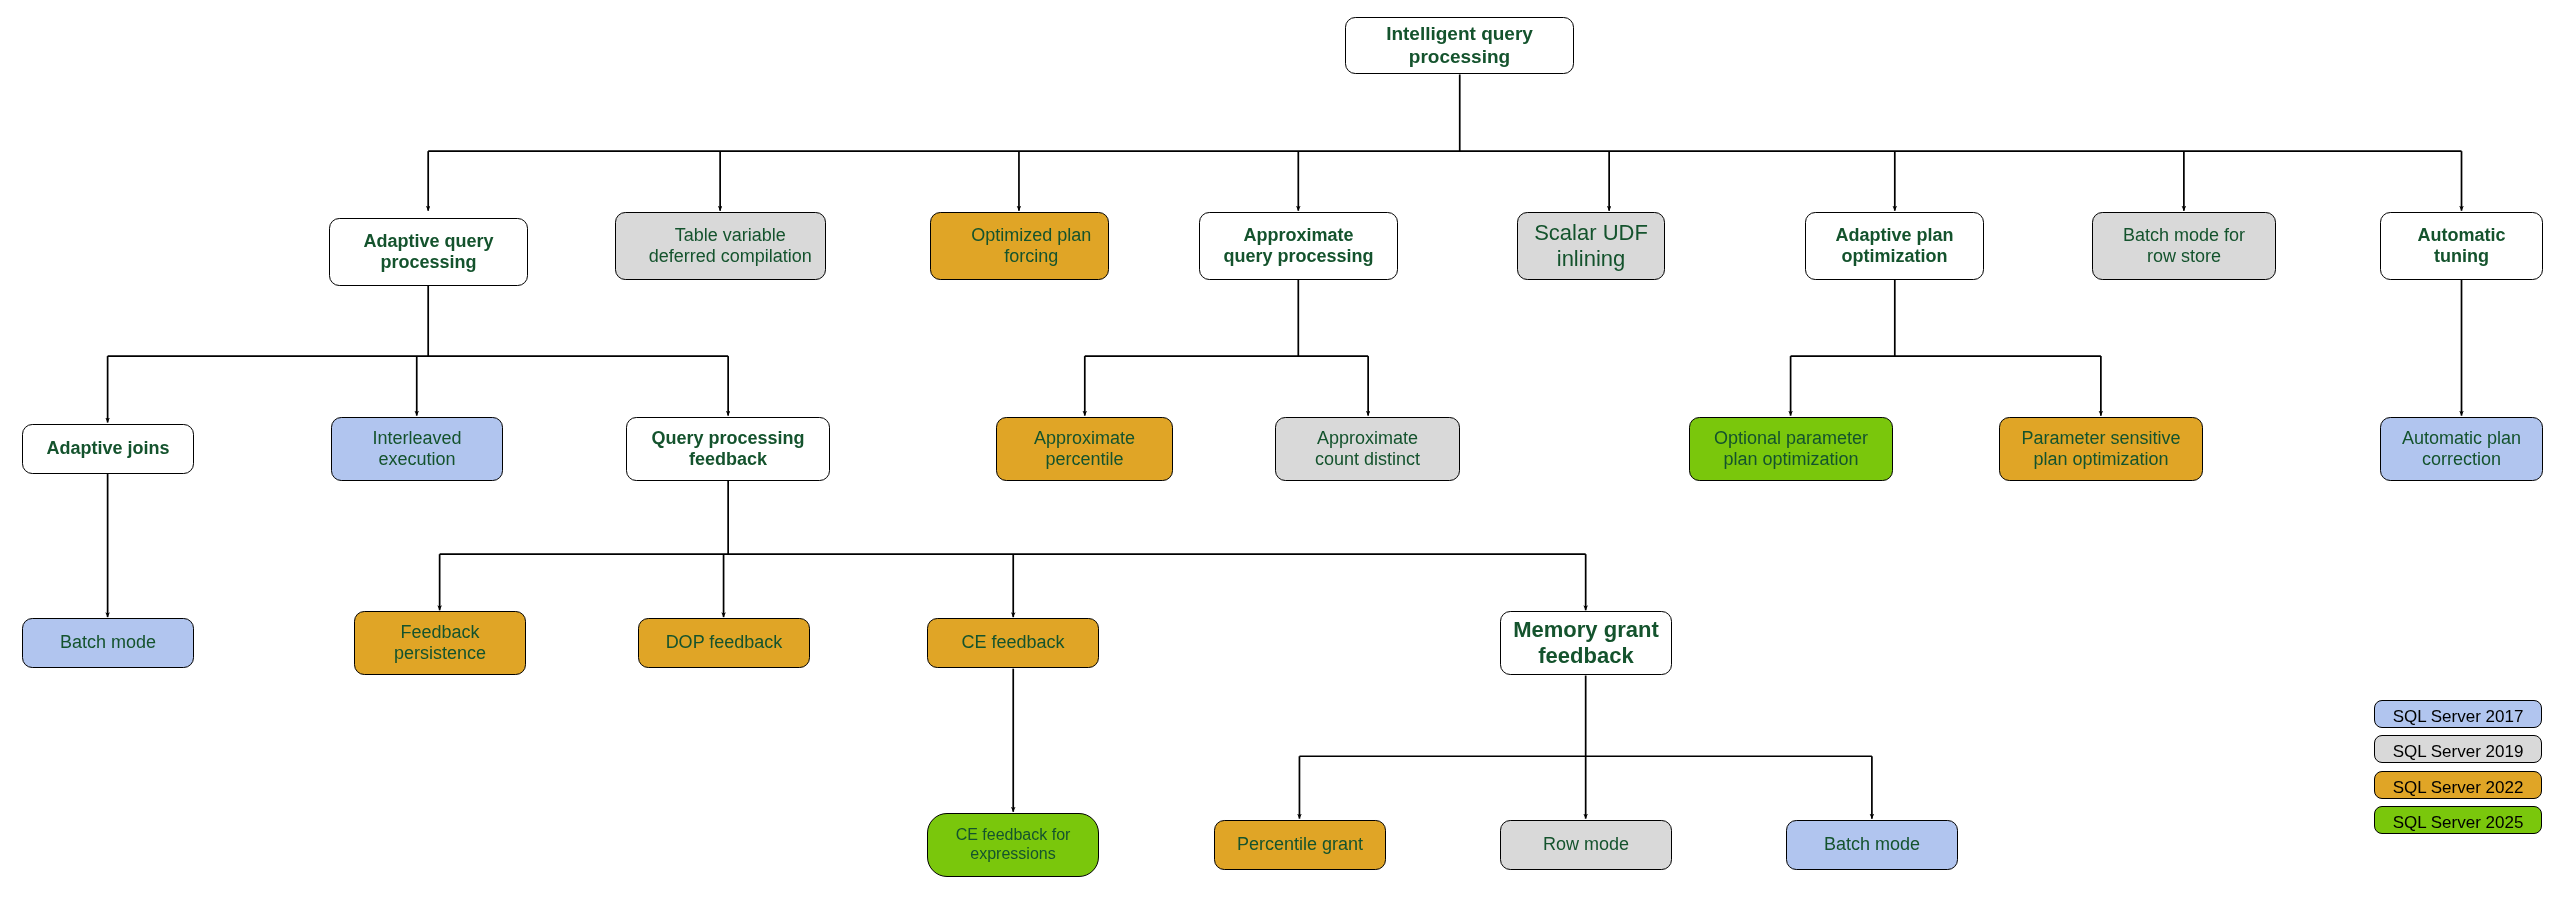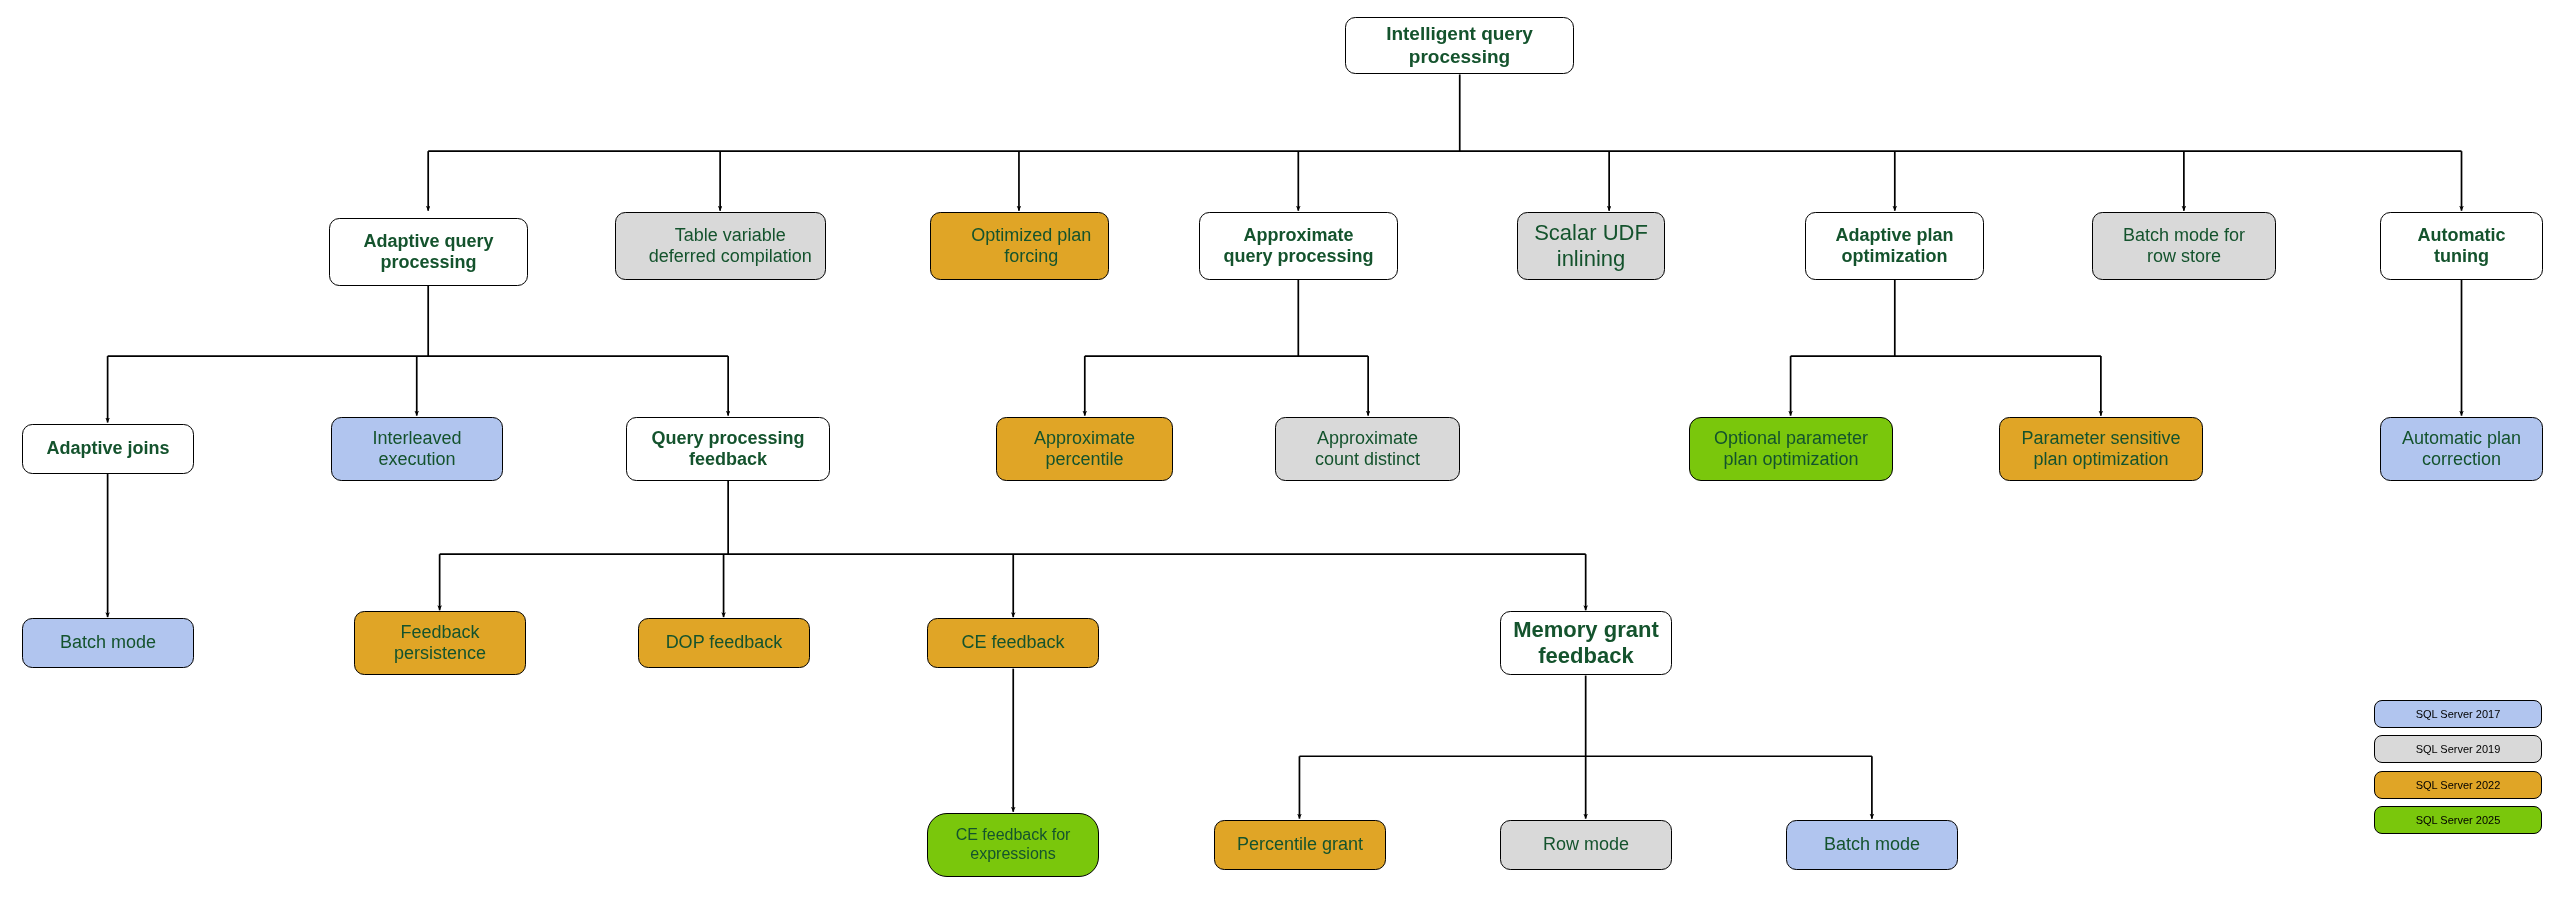--- a/index.html
+++ b/index.html
@@ -51,25 +51,25 @@
   .weight-normal { font-weight: normal; }
 
   .legend {
     position: absolute;
     z-index: 3;
   }
   .legend-item {
     position: absolute;
     box-sizing: border-box;
     display: flex;
-    align-items: center;
+    align-items: flex-end;
     justify-content: center;
     border: 1.7px solid #000000;
     border-radius: 8px;
-    font-size: 11px;
+    font-size: 17px;
     color: #000000;
     white-space: nowrap;
   }
 </style>
 </head>
 <body>
 
 <div id="canvas">
   <svg id="wires" viewBox="0 0 4500 1600" xmlns="http://www.w3.org/2000/svg">
     <defs>
@@ -139,21 +139,21 @@
 tuning</span></div>
       <div class="node fill-white weight-bold" style="left: 22px; top: 424px; width: 172px; height: 50px; font-size: 18px;"><span>Adaptive joins</span></div>
       <div class="node fill-blue weight-normal" style="left: 331px; top: 417px; width: 172px; height: 64px; font-size: 18px;"><span>Interleaved
 execution</span></div>
       <div class="node fill-white weight-bold" style="left: 626px; top: 417px; width: 204px; height: 64px; font-size: 18px;"><span>Query processing
 feedback</span></div>
       <div class="node fill-orange weight-normal" style="left: 996px; top: 417px; width: 177px; height: 64px; font-size: 18px;"><span>Approximate
 percentile</span></div>
       <div class="node fill-gray weight-normal" style="left: 1275px; top: 417px; width: 185px; height: 64px; font-size: 18px;"><span>Approximate
 count distinct</span></div>
-      <div class="node fill-green weight-normal" style="left: 1689px; top: 417px; width: 204px; height: 64px; font-size: 18px; border-radius: 12px;"><span>Optional parameter
+      <div class="node fill-green weight-normal" style="left: 1689px; top: 417px; width: 204px; height: 64px; font-size: 18px;"><span>Optional parameter
 plan optimization</span></div>
       <div class="node fill-orange weight-normal" style="left: 1999px; top: 417px; width: 204px; height: 64px; font-size: 18px;"><span>Parameter sensitive
 plan optimization</span></div>
       <div class="node fill-blue weight-normal" style="left: 2380px; top: 417px; width: 163px; height: 64px; font-size: 18px;"><span>Automatic plan
 correction</span></div>
       <div class="node fill-blue weight-normal" style="left: 22px; top: 618px; width: 172px; height: 50px; font-size: 18px;"><span>Batch mode</span></div>
       <div class="node fill-orange weight-normal" style="left: 354px; top: 611px; width: 172px; height: 64px; font-size: 18px;"><span>Feedback
 persistence</span></div>
       <div class="node fill-orange weight-normal" style="left: 638px; top: 618px; width: 172px; height: 50px; font-size: 18px;"><span>DOP feedback</span></div>
       <div class="node fill-orange weight-normal" style="left: 927px; top: 618px; width: 172px; height: 50px; font-size: 18px;"><span>CE feedback</span></div>

